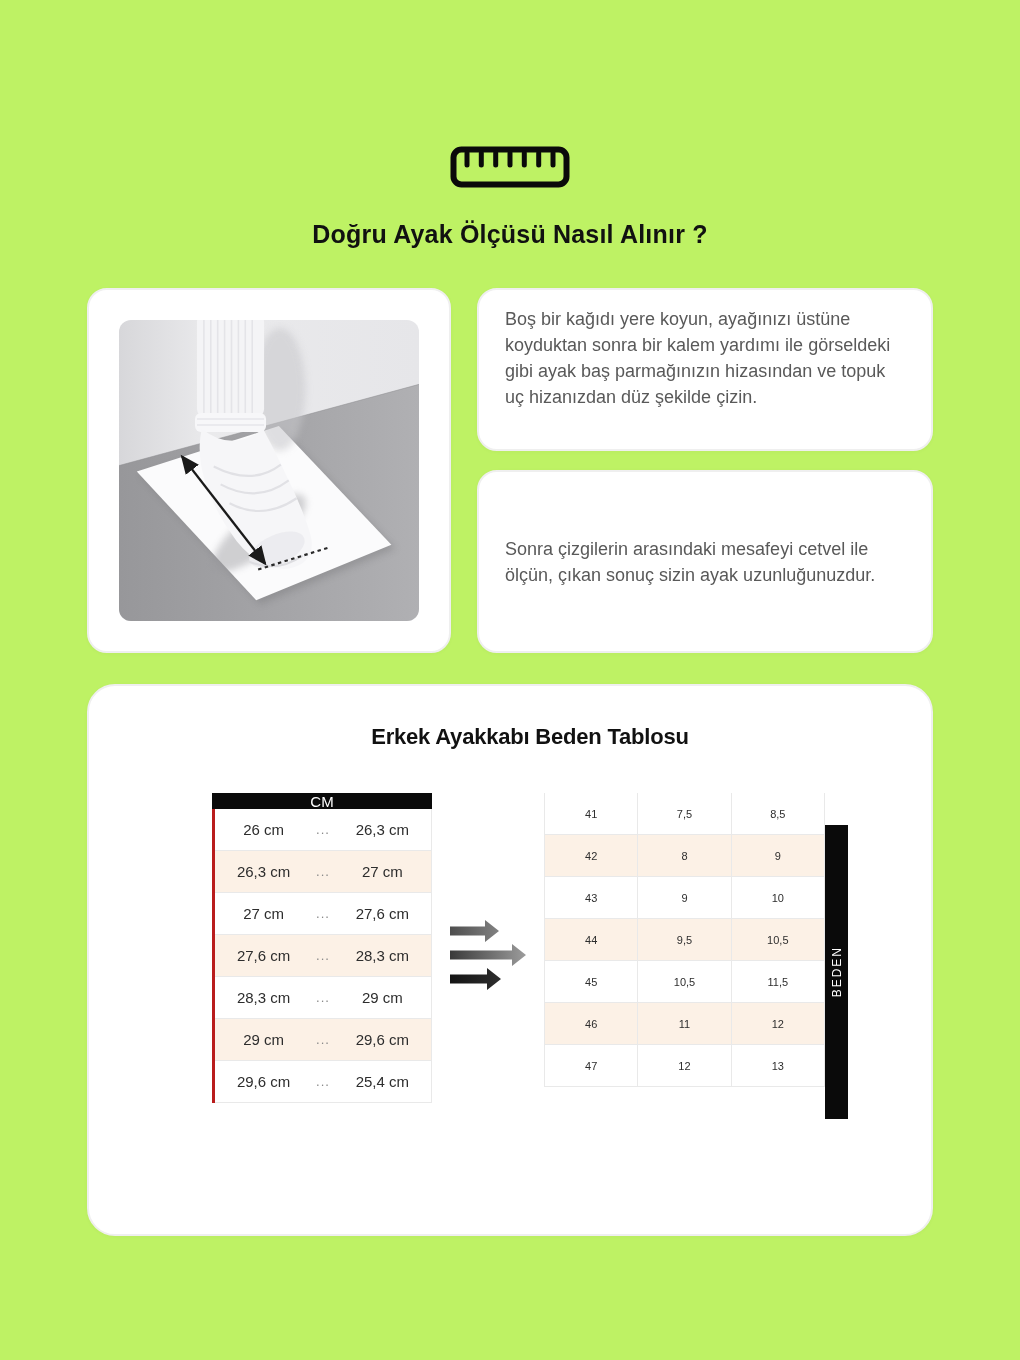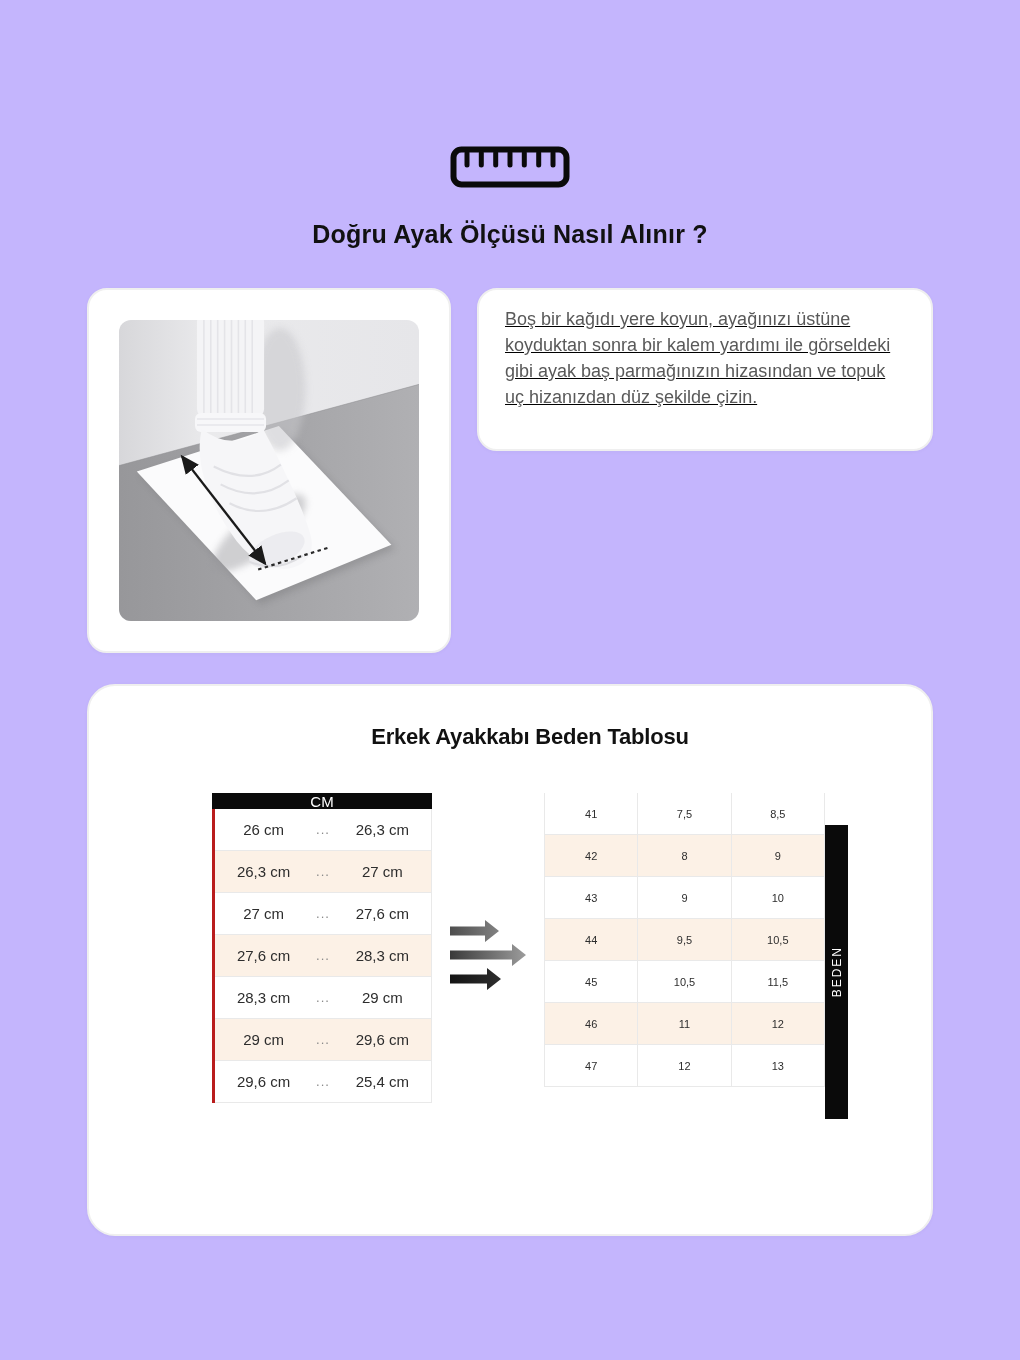--- a/index.html
+++ b/index.html
@@ -1,31 +1,31 @@
 <!DOCTYPE html>
 <html><head>
 <meta charset="utf-8">
 <style>
   * { margin:0; padding:0; box-sizing:border-box; }
   html,body { background:#ffffff; }
   body { font-family:"Liberation Sans","DejaVu Sans",sans-serif; }
-  .canvas { position:relative; width:1020px; height:1360px; background:#c4b5fd; margin:0 auto; overflow:hidden; }
+  .canvas { position:relative; width:1020px; height:1360px; background:#bef264; margin:0 auto; overflow:hidden; }
 
   
   .ruler-wrap { position:absolute; top:146px; left:0; width:100%; display:flex; justify-content:center; }
   .page-title { position:absolute; top:220px; left:0; width:100%; text-align:center;
                 font-size:25px; font-weight:700; color:#111; letter-spacing:.2px; }
 
   
   .top-section { position:absolute; top:288px; left:87px; width:846px; height:365px; display:flex; gap:26px; }
   .card { background:#fff; border:2px solid #efefef; border-radius:20px; box-shadow:0 1px 4px rgba(0,0,0,.03); }
   .photo-card { width:364px; height:365px; padding:30px; flex:none; }
   .photo-frame { width:100%; height:100%; border-radius:12px; overflow:hidden; }
   .photo-frame svg { display:block; width:100%; height:100%; }
-  .text-col { flex:1; display:flex; flex-direction:column; gap:19px;text-decoration:underline; }
+  .text-col { flex:1; display:flex; flex-direction:column; gap:19px; }
   .info-card-1 { height:163px; padding:16px 26px; display:flex; align-items:flex-start; }
   .info-card-2 { flex:1; padding:0 26px; display:flex; align-items:center; }
   .info-text { font-size:18px; line-height:26px; color:#595959; }
 
   
   .size-card { position:absolute; top:684px; left:87px; width:846px; height:552px;
                background:#fff; border:2px solid #efefef; border-radius:28px; box-shadow:0 1px 4px rgba(0,0,0,.03);padding-left:40px; }
   .size-title { margin-top:38px; text-align:center; font-size:22px; font-weight:700; color:#111; letter-spacing:-.2px; }
   .tables-row { margin-top:43px; display:flex; justify-content:center; align-items:flex-start; }
 
@@ -141,20 +141,23 @@
 
           <line x1="141" y1="252" x2="212" y2="230" stroke="#2a2a2a" stroke-width="2.2" stroke-dasharray="3.5,3.5"></line>
         </svg>
       </div>
     </div>
 
     <div class="text-col">
       <div class="card info-card-1">
         <p class="info-text">Boş bir kağıdı yere koyun, ayağınızı üstüne koyduktan sonra bir kalem yardımı ile görseldeki gibi ayak baş parmağınızın hizasından ve topuk uç hizanızdan düz şekilde çizin.</p>
       </div>
+      <div class="card info-card-2">
+        <p class="info-text">Sonra çizgilerin arasındaki mesafeyi cetvel ile ölçün, çıkan sonuç sizin ayak uzunluğunuzdur.</p>
+      </div>
     </div>
   </div>
 
   <div class="size-card">
     <div class="size-title">Erkek Ayakkabı Beden Tablosu</div>
 
     <div class="tables-row">
 
       <div class="cm-table">
         <div class="tbl-header">CM</div>

